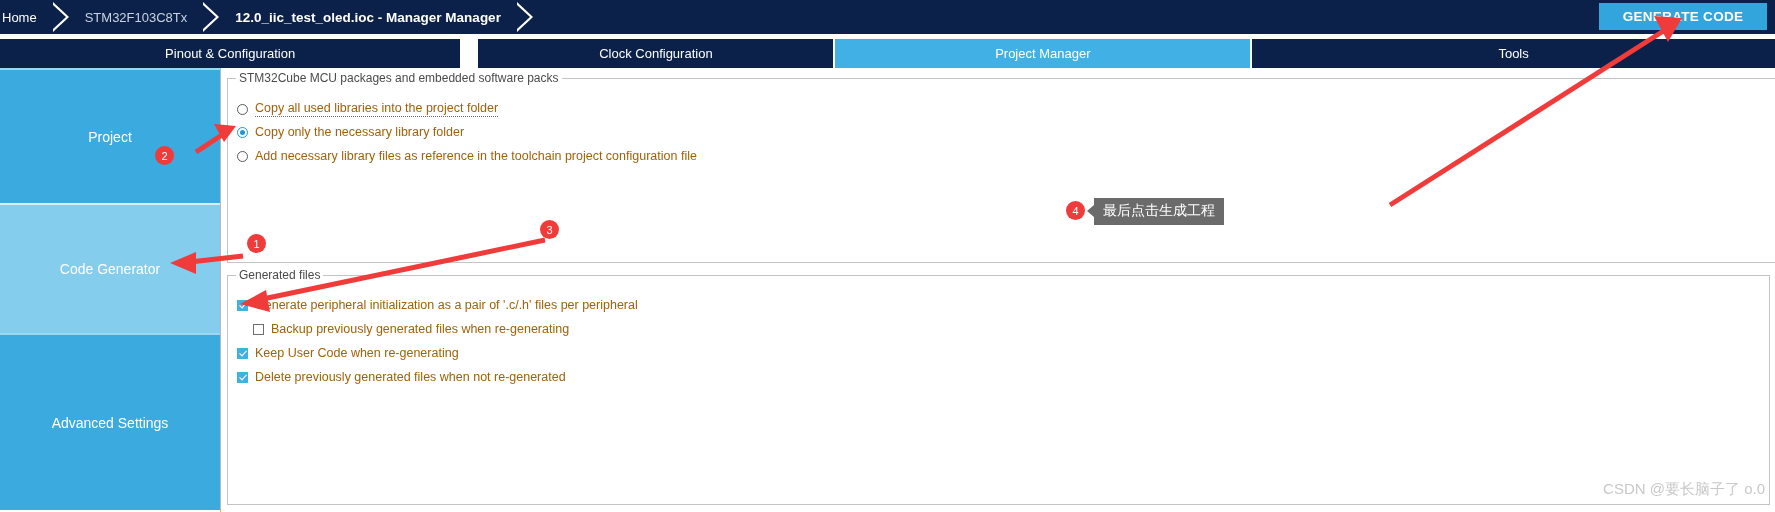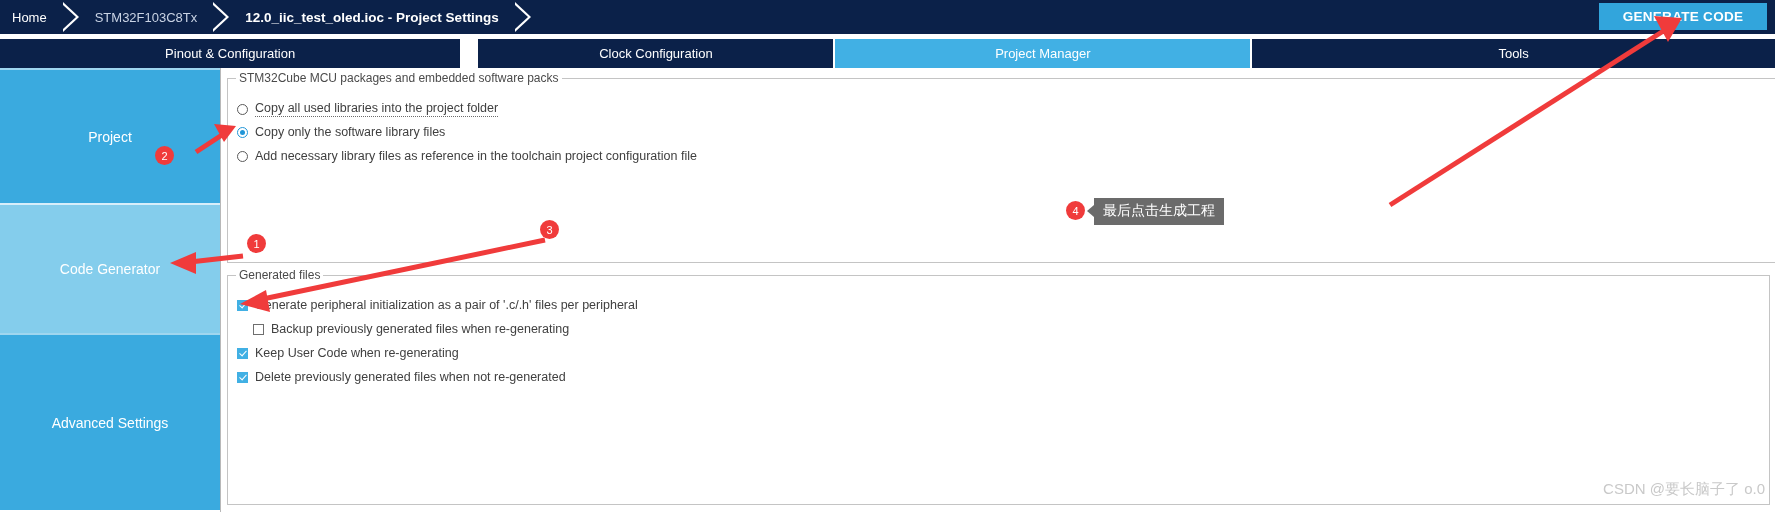--- a/index.html
+++ b/index.html
@@ -14,21 +14,21 @@
   .breadcrumb-bar{
     position:absolute;left:0;top:0;width:1775px;height:34px;
     background:#0b2149;
     display:flex;align-items:center;
   }
   .crumb{
     position:relative;height:34px;display:flex;align-items:center;
     color:#ffffff;font-size:13px;white-space:nowrap;
   }
   .crumb .label{padding:0 16px 0 10px;}
-  .crumb.home .label{padding-left:12px;}
+  .crumb.home .label{padding-left:2px;}
   .crumb.active .label{font-weight:bold;font-size:13.5px;}
   .crumb.dim .label{color:#c9d3e4;}
   .chev{
     width:22px;height:34px;position:relative;flex:none;
   }
   .chev::before{
     content:"";position:absolute;left:0;top:2px;
     width:0;height:0;
     border-top:15px solid transparent;
     border-bottom:15px solid transparent;
@@ -91,21 +91,21 @@
   }
   .gb-title{
     position:absolute;top:-8px;left:8px;
     background:#ffffff;padding:0 3px;
     font-size:12px;color:#4a4a4a;
   }
   #gb-packages{left:6px;top:10px;width:1586px;height:185px;}
   #gb-generated{left:6px;top:207px;width:1543px;height:230px;}
   .opt-row{
     position:absolute;display:flex;align-items:center;
-    font-size:12.5px;color:#404040;cursor:pointer;
+    font-size:12.5px;color:#a16207;cursor:pointer;
   }
   .radio{
     width:11px;height:11px;border:1px solid #5a5a5a;border-radius:50%;
     background:#ffffff;margin-right:7px;flex:none;position:relative;
     box-sizing:border-box;
   }
   .radio.checked{border-color:#2196d8;}
   .radio.checked::after{
     content:"";position:absolute;left:2px;top:2px;
     width:5px;height:5px;border-radius:50%;background:#2196d8;
@@ -155,21 +155,21 @@
 <div class="breadcrumb-bar">
   <div class="crumb home">
     <span class="label">Home</span>
   </div>
   <div class="chev"></div>
   <div class="crumb dim">
     <span class="label">STM32F103C8Tx</span>
   </div>
   <div class="chev"></div>
   <div class="crumb active">
-    <span class="label">12.0_iic_test_oled.ioc - Project Settings</span>
+    <span class="label">12.0_iic_test_oled.ioc - Manager Manager</span>
   </div>
   <div class="chev"></div>
 
   <div class="gen-code-btn">GENERATE CODE</div>
 </div>
 
 <div class="tab-strip">
   <div class="tab t1">Pinout &amp; Configuration</div>
   <div class="tab t2">Clock Configuration</div>
   <div class="tab t3">Project Manager</div>
@@ -187,21 +187,21 @@
   <div class="groupbox" id="gb-packages">
     <span class="gb-title">STM32Cube MCU packages and embedded software packs</span>
 
     <div class="opt-row" style="left:9px;top:22px;">
       <span class="radio"></span>
       <span class="opt-label focus">Copy all used libraries into the project folder</span>
     </div>
 
     <div class="opt-row" style="left:9px;top:46px;">
       <span class="radio checked"></span>
-      <span class="opt-label">Copy only the software library files</span>
+      <span class="opt-label">Copy only the necessary library folder</span>
     </div>
 
     <div class="opt-row" style="left:9px;top:70px;">
       <span class="radio"></span>
       <span class="opt-label">Add necessary library files as reference in the toolchain project configuration file</span>
     </div>
   </div>
 
   <div class="groupbox" id="gb-generated">
     <span class="gb-title">Generated files</span>

